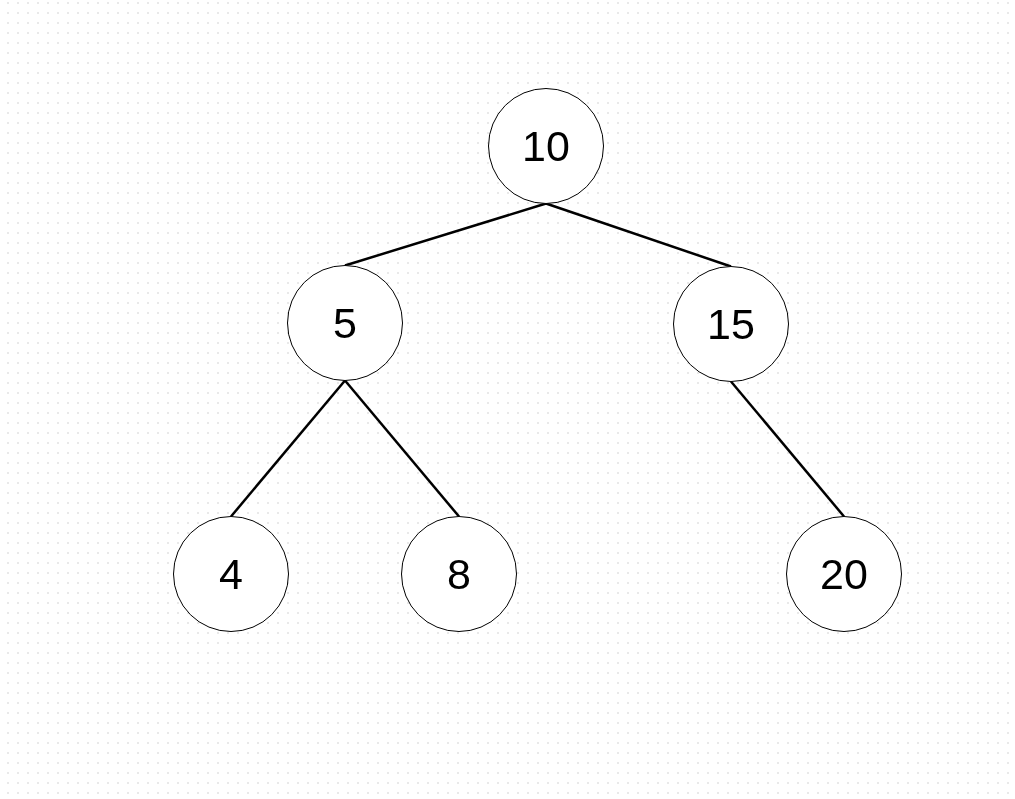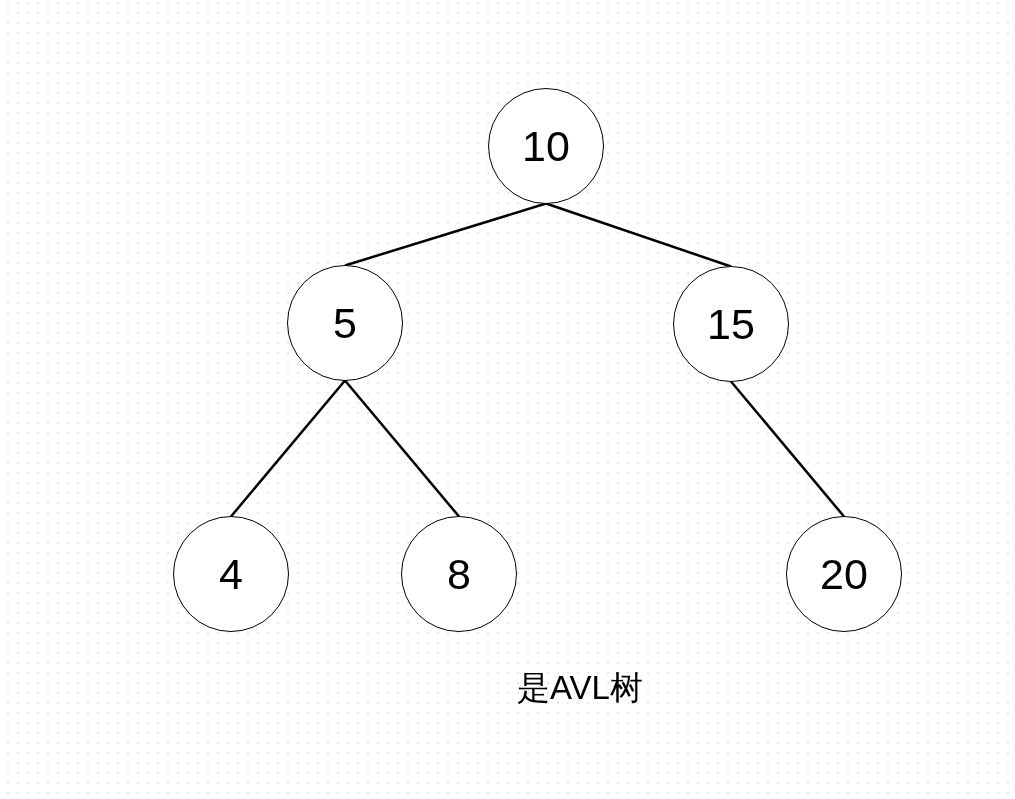--- a/index.html
+++ b/index.html
@@ -78,14 +78,13 @@
       </g>
       <g>
         <circle cx="459" cy="574" r="57.5" class="node-circle" fill="#ffffff" stroke="#000000" stroke-width="1"></circle>
         <text x="459" y="574" class="node-label" fill="#000000" font-size="43" dominant-baseline="central">8</text>
       </g>
       <g>
         <circle cx="844" cy="574" r="57.5" class="node-circle" fill="#ffffff" stroke="#000000" stroke-width="1"></circle>
         <text x="844" y="574" class="node-label" fill="#000000" font-size="43" dominant-baseline="central">20</text>
       </g>
     </svg>
-  <div class="caption">是AVL树</div>
 </div>
 
 </body></html>

